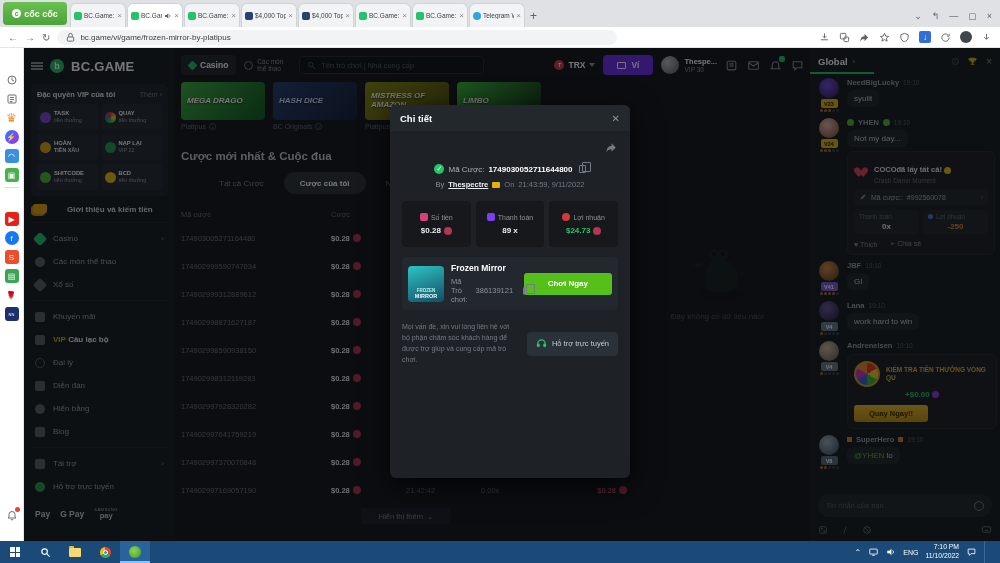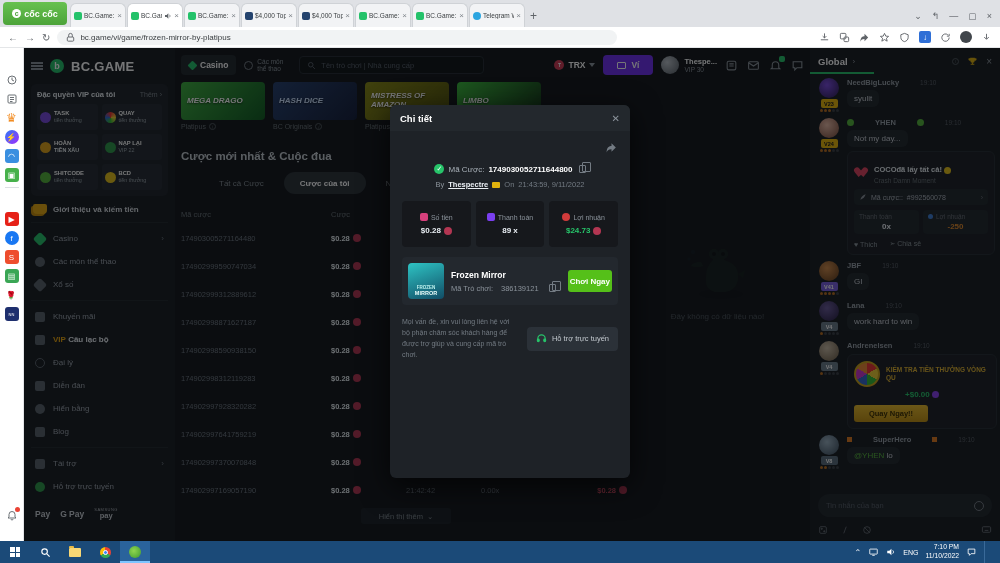--- a/index.html
+++ b/index.html
@@ -59,21 +59,21 @@
   .logo-txt { color:#fff; font-weight:bold; font-size:13px; letter-spacing:.3px; }
   .vip-panel { background:#1f242a; border-radius:5px; padding:6px; margin-top:6px; }
   .vip-head { display:flex; align-items:center; }
   .vip-title { color:#e8edf2; font-size:7.5px; font-weight:bold; }
   .vip-more { margin-left:auto; color:#7d858d; font-size:7px; }
   .vip-grid { display:grid; grid-template-columns:1fr 1fr; gap:4px; margin-top:5px; }
   .vcard { background:#262c33; border-radius:3px; height:26px; display:flex; align-items:center; gap:3px; padding:0 3px; }
   .vic { width:11px; height:11px; border-radius:50%; flex:none; }
   .vc1 { color:#fff; font-size:5.8px; font-weight:bold; line-height:1.2; }
   .vc2 { color:#9aa2ab; font-size:5.4px; line-height:1.2; }
-  .refer { display:flex; align-items:center; gap:6px; margin:8px 2px; }
+  .refer { display:flex; align-items:center; gap:20px; margin:8px 2px; }
   .coins { width:14px; height:10px; background:#e7a911; border-radius:2px 2px 4px 4px; box-shadow:-2px 2px 0 #c78d0a; }
   .refer-txt { color:#d8dde2; font-size:8px; font-weight:bold; }
   .mi { display:flex; align-items:center; gap:8px; height:23px; padding:0 4px; border-radius:4px; }
   .mi .ic { width:10px; height:10px; border-radius:2px; background:#59626b; flex:none; }
   .mi .lbl { color:#9aa2ab; font-size:8px; }
   .mi .chev { margin-left:auto; color:#6b737b; font-size:8px; }
   .mi.vip .lbl b { color:#e8edf2; }
   .vip-or { color:#e8a40e; font-weight:bold; }
   .sep { height:1px; background:#23282e; margin:4px 0; }
   .paysrow { display:flex; align-items:center; gap:10px; margin-top:10px; padding:0 4px; }
@@ -150,21 +150,21 @@
   .cind { position:absolute; left:0; bottom:0; width:64px; height:2px; background:#27c46a; }
   .msgs { flex:1; padding:4px 6px; overflow:hidden; }
   .msg { display:flex; gap:5px; margin-bottom:6px; }
   .mleft { width:26px; flex:none; display:flex; flex-direction:column; align-items:center; gap:1px; }
   .av { width:20px; height:20px; border-radius:50%; }
   .vbadge { min-width:17px; height:9px; border-radius:2px; color:#14161a; font-size:5.5px; font-weight:bold; display:flex; align-items:center; justify-content:center; padding:0 2px; }
   .pips { display:flex; gap:1px; }
   .pip { width:3px; height:3px; border-radius:50%; background:#3a3f45; }
   .pip.on { background:#b86d1f; }
   .mbody { flex:1; min-width:0; }
-  .mh { display:flex; align-items:center; gap:21px; }
+  .mh { display:flex; align-items:center; gap:4px; }
   .mh .un { color:#98a0a8; font-size:7.5px; font-weight:bold; }
   .mh .mt { color:#565d64; font-size:6.5px; }
   .bubble { background:#23282e; border-radius:6px; padding:4px 7px; color:#c6ccd2; font-size:8px; display:inline-block; margin-top:2px; max-width:100%; }
   .frog { display:inline-block; width:7px; height:7px; border-radius:50%; background:#55b43a; vertical-align:middle; }
   .odot { display:inline-block; width:5px; height:5px; background:#e07b1f; vertical-align:middle; }
   .ccard { background:#1d2126; border:1px solid #272d34; border-radius:6px; padding:6px; margin-top:4px; width:148px; }
   .cc-top { display:flex; gap:6px; align-items:center; }
   .heartb { width:14px; height:14px; position:relative; }
   .heartb::before,.heartb::after { content:''; position:absolute; top:3px; width:6px; height:9px; background:#e0435f; border-radius:6px 6px 0 0; }
   .heartb::before { left:1px; transform:rotate(-40deg); }
@@ -222,21 +222,21 @@
   .st-ic.pink { background:#d6407c; } .st-ic.purp { background:#7a3ff0; } .st-ic.red { background:#d13b3b; border-radius:50%; }
   .st-val { display:flex; align-items:center; gap:3px; color:#e8edf2; font-size:8px; font-weight:bold; }
   .st-val.green { color:#27c46a; }
   .mo-game { background:#23282e; border-radius:4px; padding:6px; display:flex; align-items:center; gap:7px; margin-top:10px; }
   .thumb { width:36px; height:36px; border-radius:4px; background:linear-gradient(160deg,#2ec4c4,#114d66); display:flex; flex-direction:column; align-items:center; justify-content:flex-end; padding-bottom:3px; flex:none; }
   .thumb .l1 { color:#bff3ef; font-size:4.5px; font-weight:bold; }
   .thumb .l2 { color:#eafcfa; font-size:5.5px; font-weight:bold; }
   .gmeta { flex:1; min-width:0; }
   .gname { color:#fff; font-size:8.5px; font-weight:bold; }
   .gid { color:#8b939b; font-size:7.5px; margin-top:4px; display:flex; align-items:center; gap:8px; }
-  .play-btn { background:#55c019; border-radius:3px; height:22px; padding:0 2px; color:#fff; font-size:8px; font-weight:bold; display:flex; align-items:center; flex:none;text-align:center; }
+  .play-btn { background:#55c019; border-radius:3px; height:22px; padding:0 24px; color:#fff; font-size:8px; font-weight:bold; display:flex; align-items:center; flex:none;text-align:center; }
   .mo-foot { display:flex; gap:8px; margin-top:12px; align-items:center; }
   .mo-note { flex:1; color:#737b83; font-size:7px; line-height:1.55; }
   .sup-btn { background:#2b3138; border-radius:4px; height:24px; padding:0 9px; display:flex; align-items:center; gap:5px; color:#c3c9cf; font-size:7.5px; flex:none; }
   .hs-ic { color:#27c46a; }
 
   
   .taskbar { position:absolute; left:0; right:0; bottom:0; height:22px; background:#1b4a78; display:flex; align-items:center; z-index:60; }
   .tb-item { width:30px; height:22px; display:flex; align-items:center; justify-content:center; }
   .tb-item.active { background:#2a639c; box-shadow:inset 0 -2px 0 #7fc5ff; }
   .win-logo { width:10px; height:10px; display:grid; grid-template-columns:1fr 1fr; gap:1px; }

